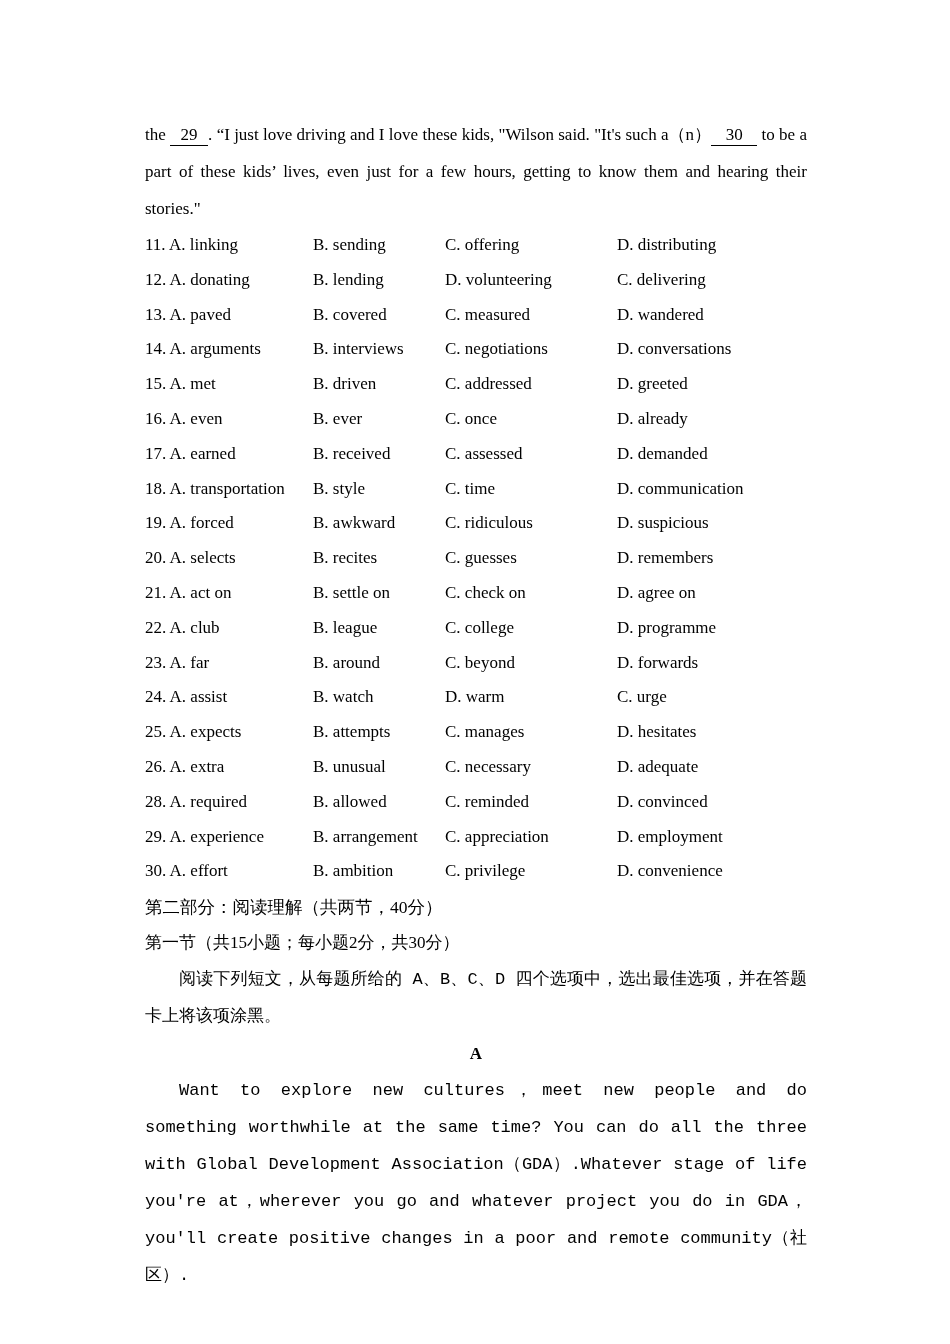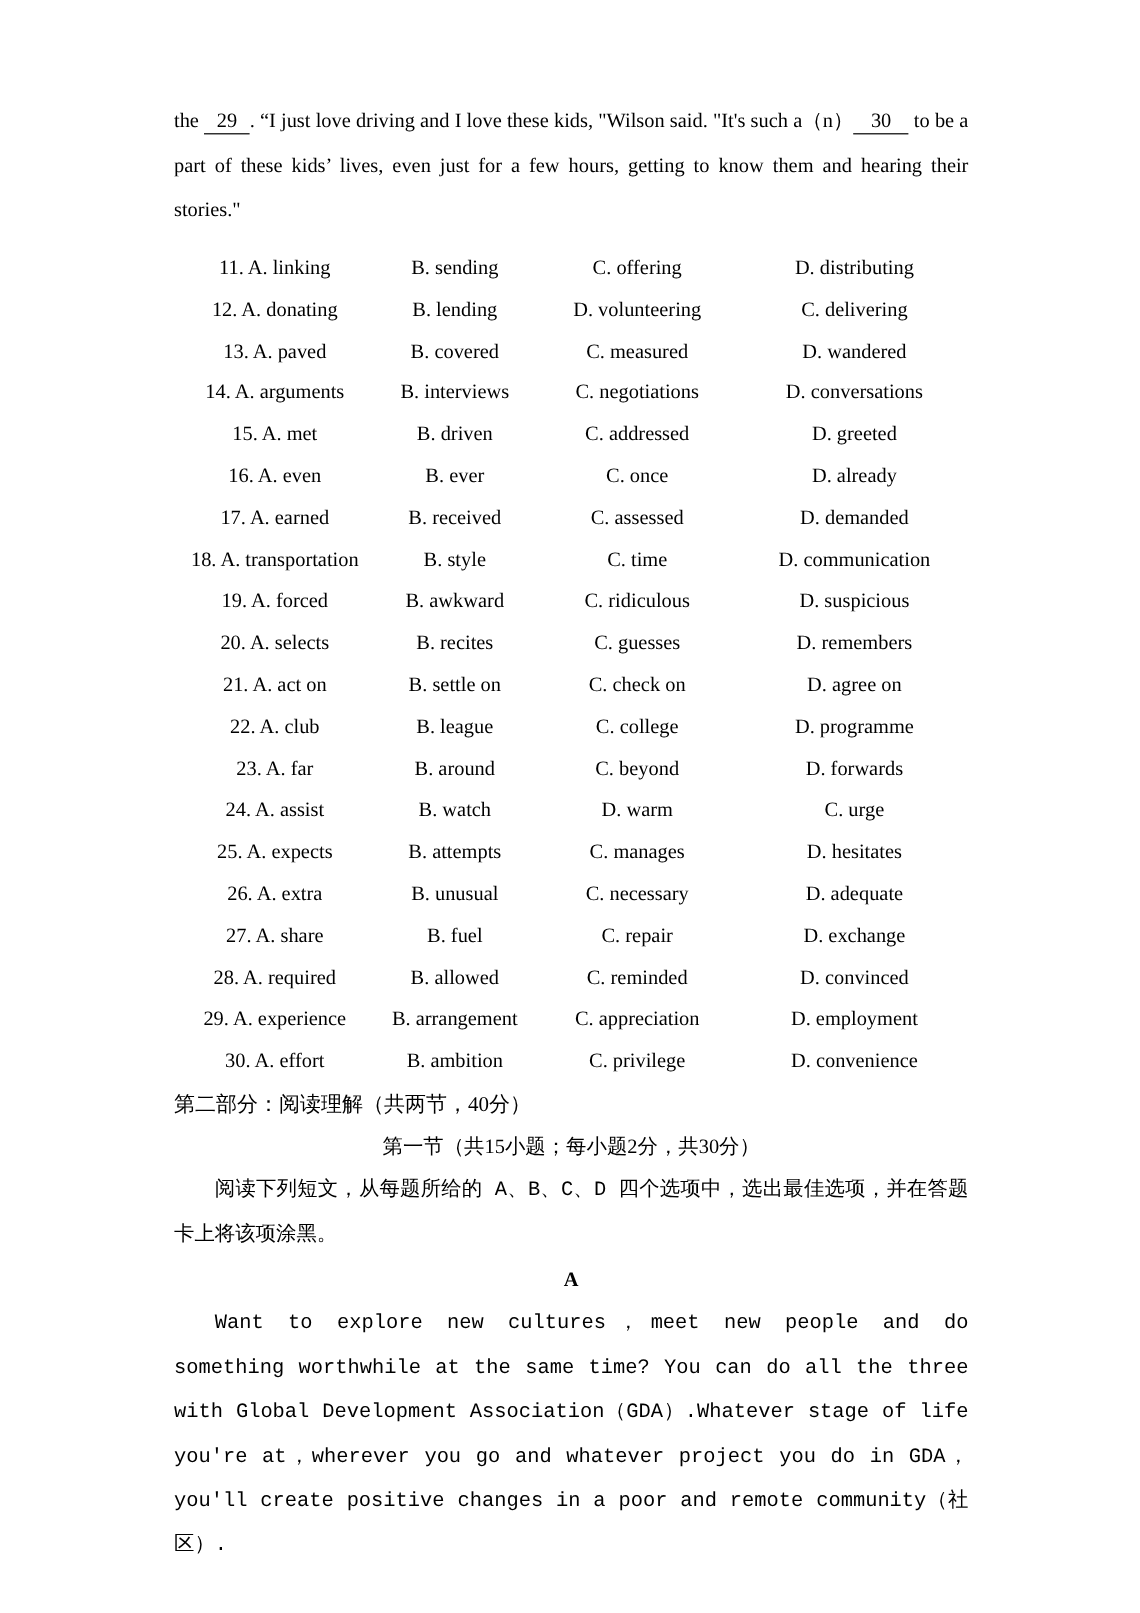--- a/index.html
+++ b/index.html
@@ -7,54 +7,53 @@
   body {
     width: 950px;
     height: 1344px;
     overflow: hidden;
     font-family: "Liberation Serif", "DejaVu Serif", serif;
     color: #000000;
   }
   .page {
     width: 950px;
     height: 1344px;
-    padding: 82px 143px 0 145px;
+    padding: 116px 143px 0 145px;
   }
   .para {
     font-size: 17px;
     line-height: 37px;
     text-align: justify;
   }
   .indent { text-indent: 2em; font-family: Liberation Mono, monospace; }
   .blank {
     display: inline-block;
     border-bottom: 1px solid #000;
     text-align: center;
     min-width: 38px;
     padding: 0 4px;
     line-height: 20px;
   }
   .blank-wide { min-width: 46px; }
-  .options { margin-top: 13px; text-align: center; }
+  .options { margin-top: 1px; }
   .option-row {
     display: grid;
     grid-template-columns: 168px 132px 172px 1fr;
     font-size: 17px;
     line-height: 34.8px;
   }
   .option-cell { white-space: nowrap; }
   .heading {
     font-size: 17.5px;
     line-height: 36px;
     font-weight: normal;
   }
   .subheading {
     font-size: 17px;
     line-height: 36px;
-    text-align: center;
   }
   .passage-label {
     font-size: 17px;
     line-height: 37px;
     font-weight: bold;
     text-align: center;
   }
 </style>
 </head>
 <body>
@@ -154,26 +153,20 @@
         <span class="option-cell">C. manages</span>
         <span class="option-cell">D. hesitates</span>
       </div>
       <div class="option-row">
         <span class="option-cell">26. A. extra</span>
         <span class="option-cell">B. unusual</span>
         <span class="option-cell">C. necessary</span>
         <span class="option-cell">D. adequate</span>
       </div>
       <div class="option-row">
-        <span class="option-cell">27. A. share</span>
-        <span class="option-cell">B. fuel</span>
-        <span class="option-cell">C. repair</span>
-        <span class="option-cell">D. exchange</span>
-      </div>
-      <div class="option-row">
         <span class="option-cell">28. A. required</span>
         <span class="option-cell">B. allowed</span>
         <span class="option-cell">C. reminded</span>
         <span class="option-cell">D. convinced</span>
       </div>
       <div class="option-row">
         <span class="option-cell">29. A. experience</span>
         <span class="option-cell">B. arrangement</span>
         <span class="option-cell">C. appreciation</span>
         <span class="option-cell">D. employment</span>

